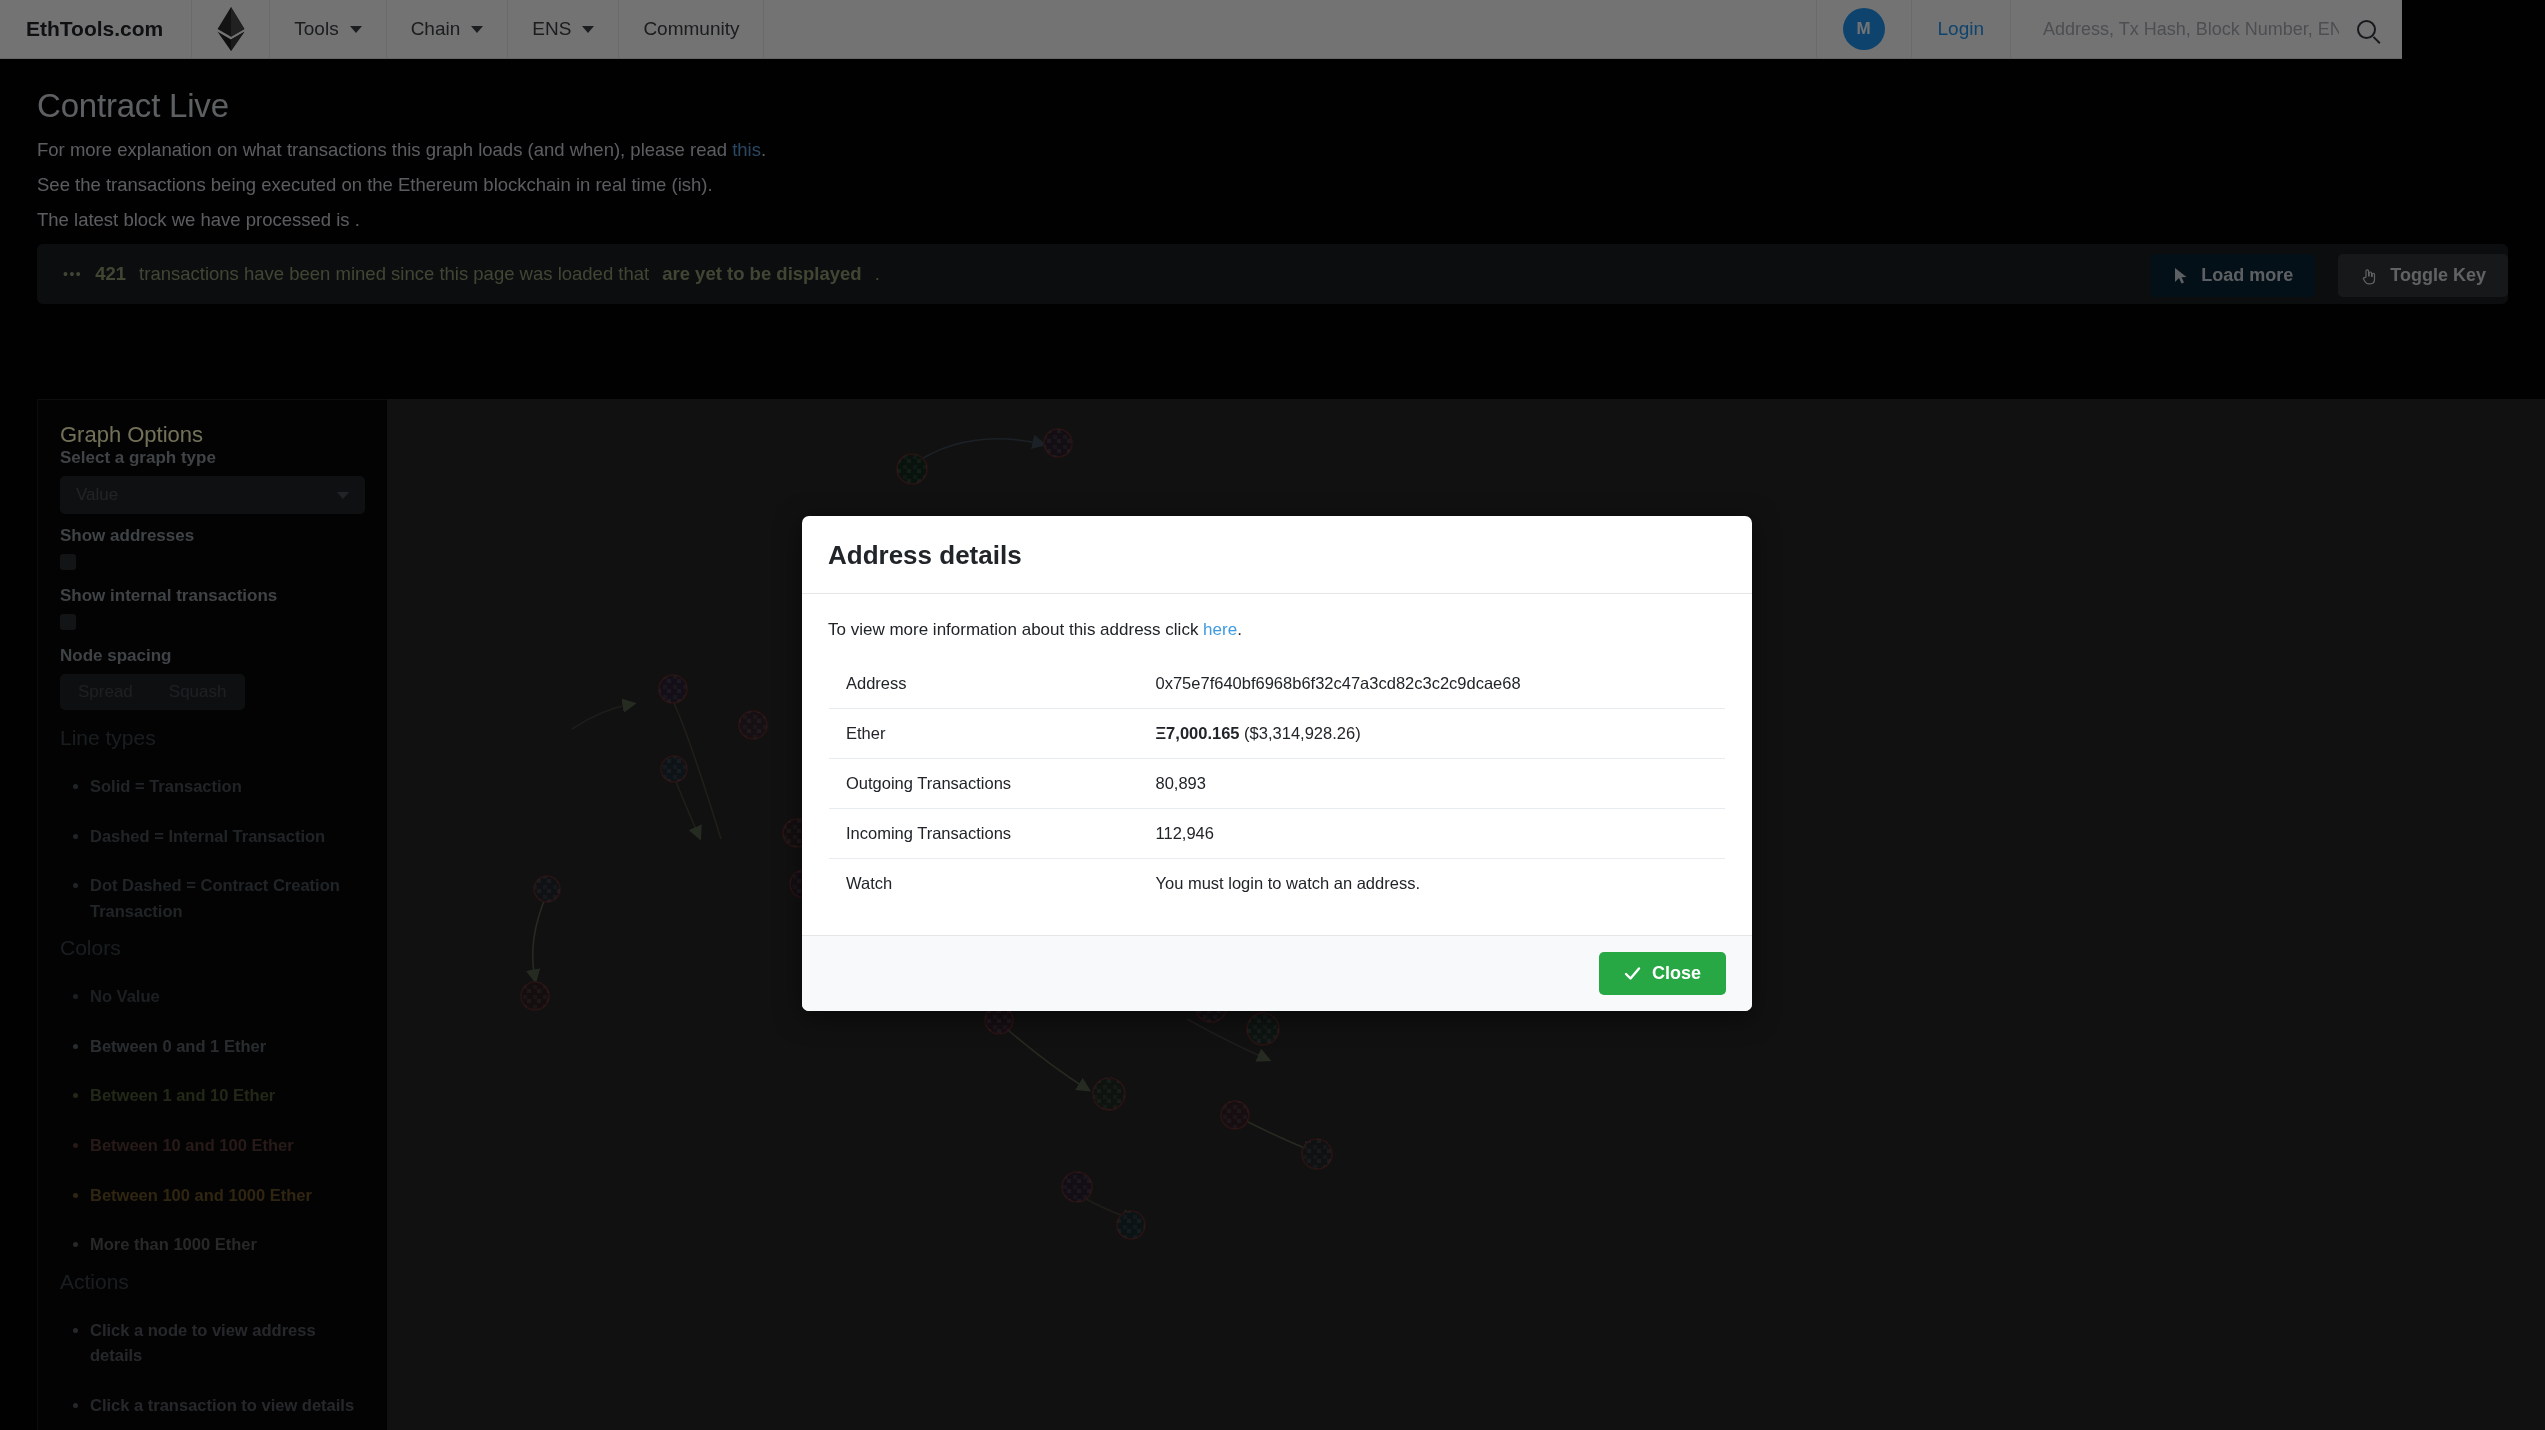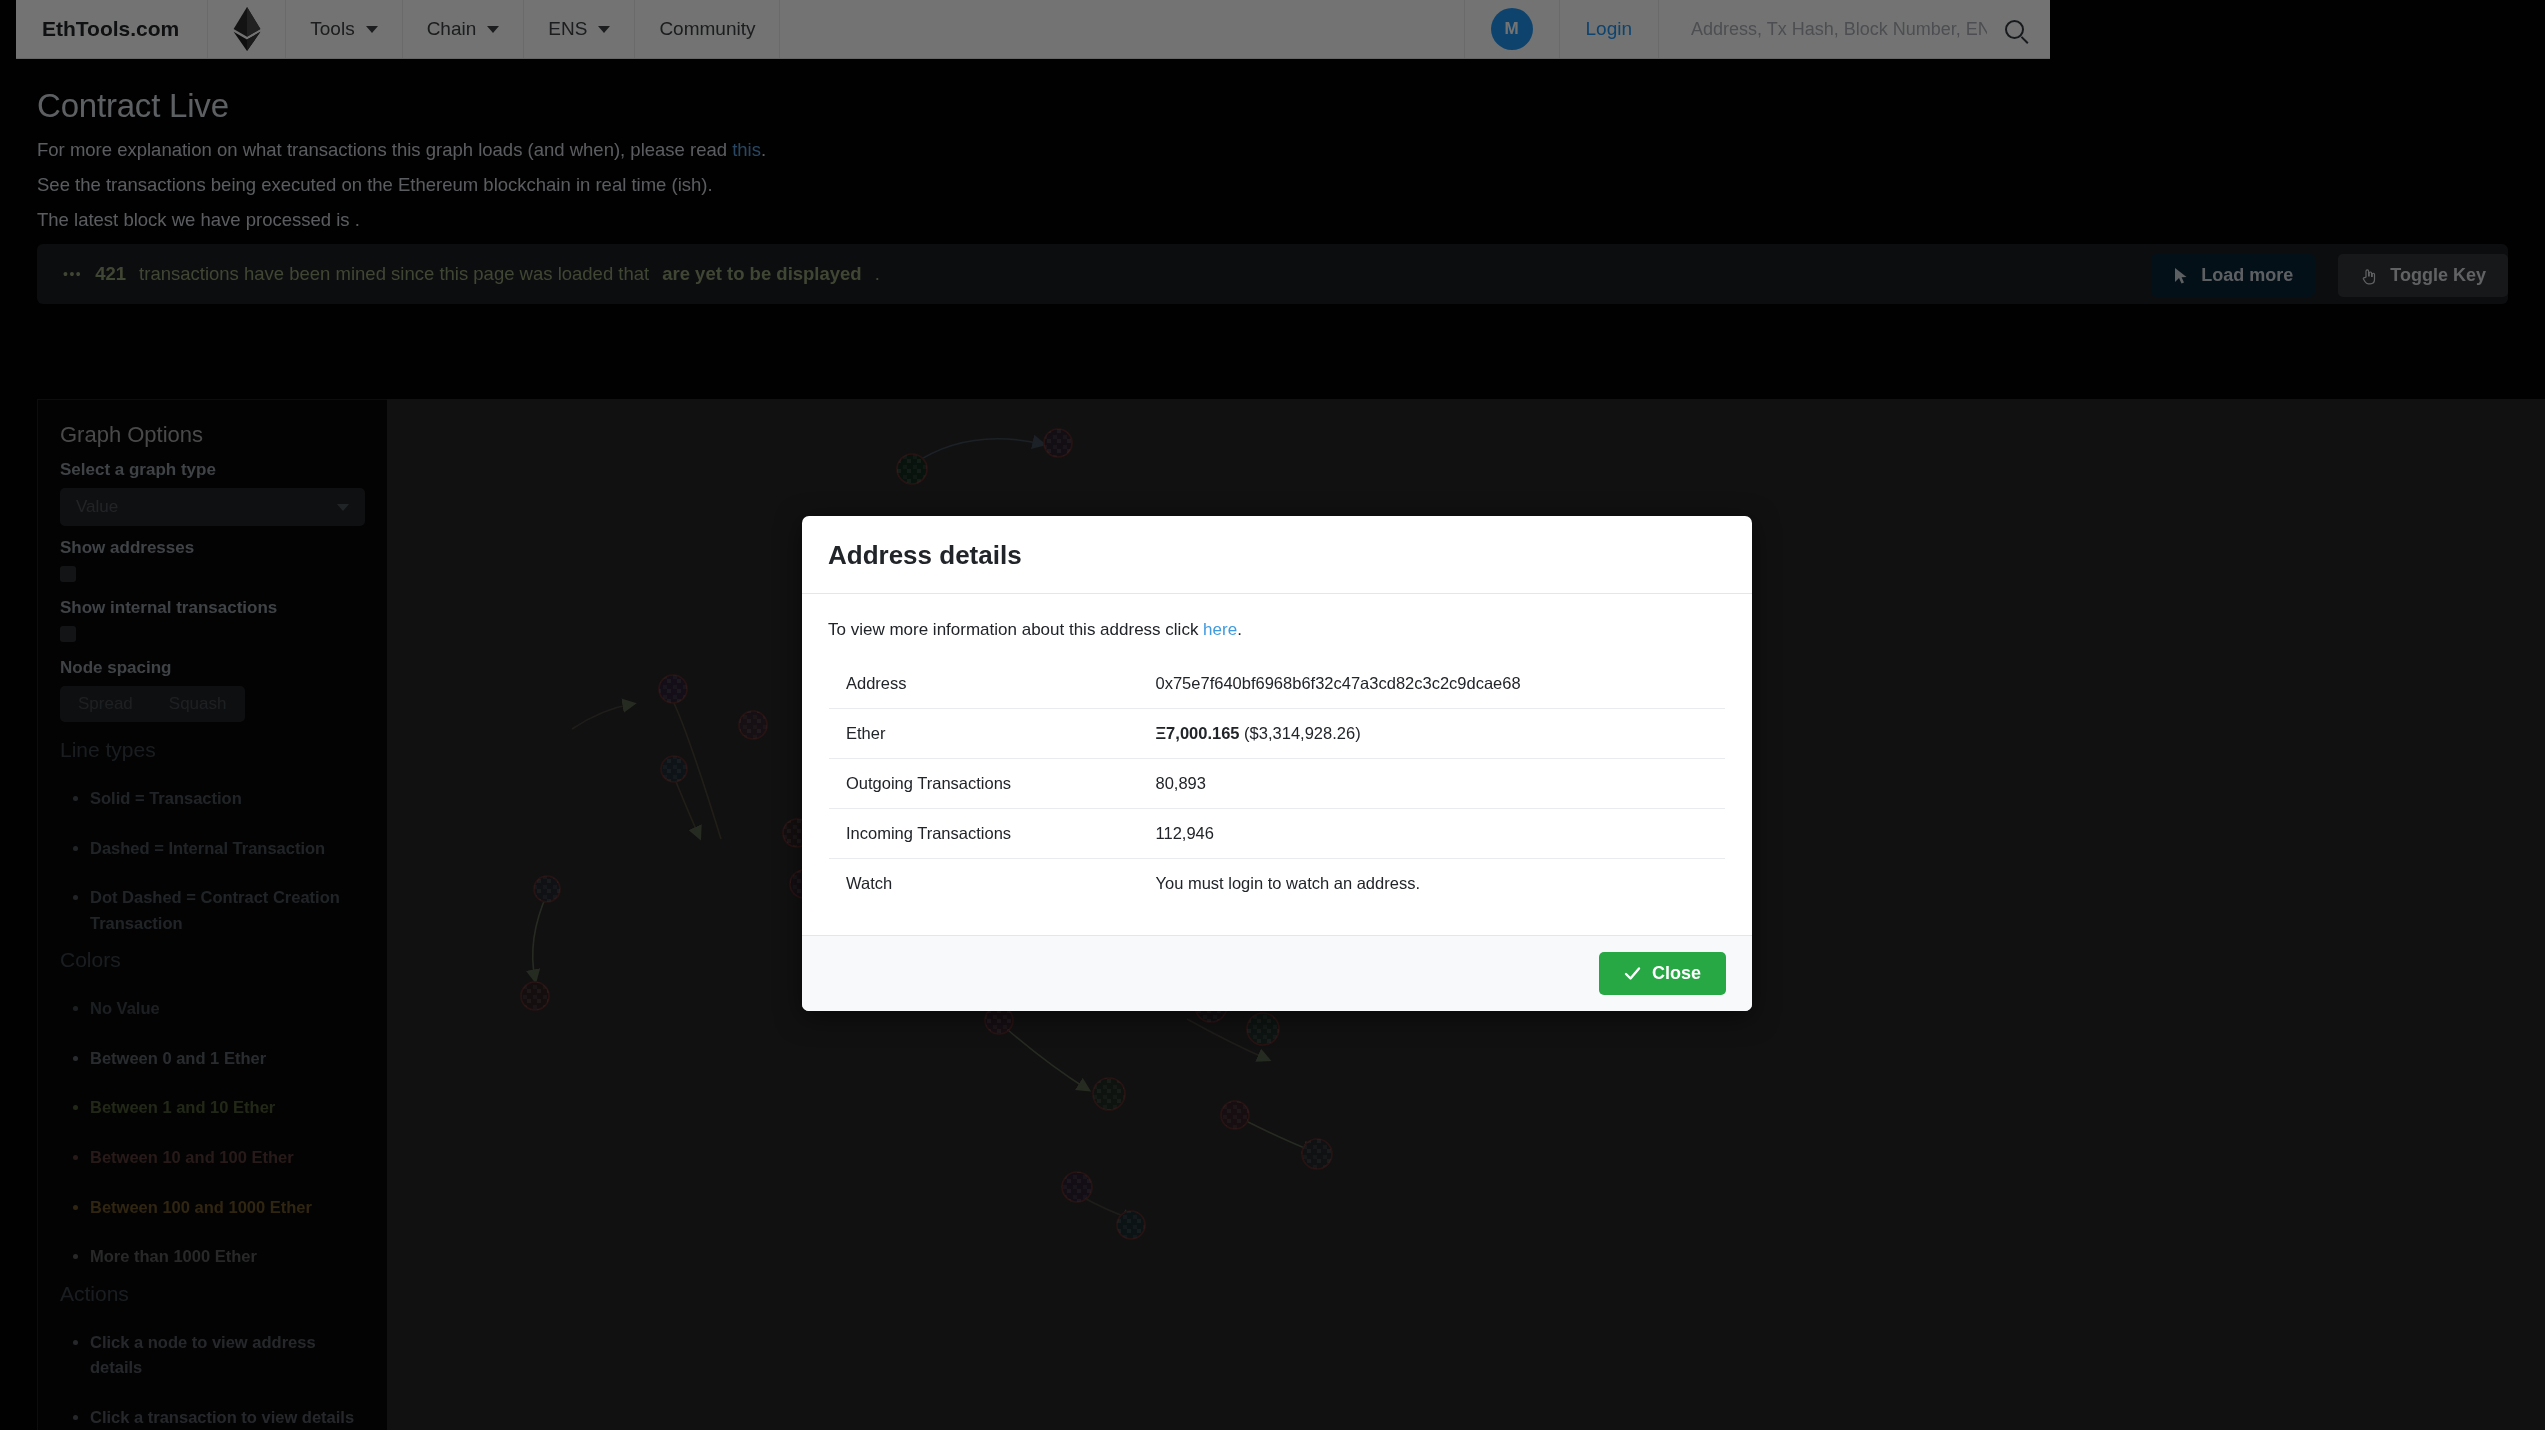--- a/index.html
+++ b/index.html
@@ -8,22 +8,22 @@
   body {
     width:2545px; height:1430px;
     background:#030303;
     font-family:"Liberation Sans", sans-serif;
     overflow:hidden;
     position:relative;
   }
 
   
   .navbar {
-    position:absolute; top:0; left:16px;
-    width:2034px; height:59px;
+    position:absolute; top:0; left:0;
+    width:2402px; height:59px;
     background:#ffffff;
     border-bottom:1px solid #e3e3e3;
     display:flex; align-items:stretch;
     z-index:40;
   }
   .nav-brand {
     display:flex; align-items:center;
     padding:0 28px 0 26px;
     font-size:21px; font-weight:bold; color:#212529;
     border-right:1px solid #ececec;
@@ -156,22 +156,22 @@
   }
   .sidebar-panel {
     background:#070809;
     border:1px solid #1a1d20;
     border-right:none;
     border-bottom:none;
     height:100%;
     padding:22px 22px 0 22px;
   }
   .s-head {
-    font-size:22px; color:#a3a3a3; font-weight:normal;
-    margin:0 0 12px 0;
+    font-size:22px; color:#fef9c3; font-weight:normal;
+    margin:0 0 0 0;
   }
   .s-label {
     font-size:17px; color:#8d949b; font-weight:bold;
     margin:0 0 8px 0;
   }
   .select-box {
     background:#222528;
     border-radius:5px;
     height:38px;
     display:flex;align-items:center;justify-content:space-between;

